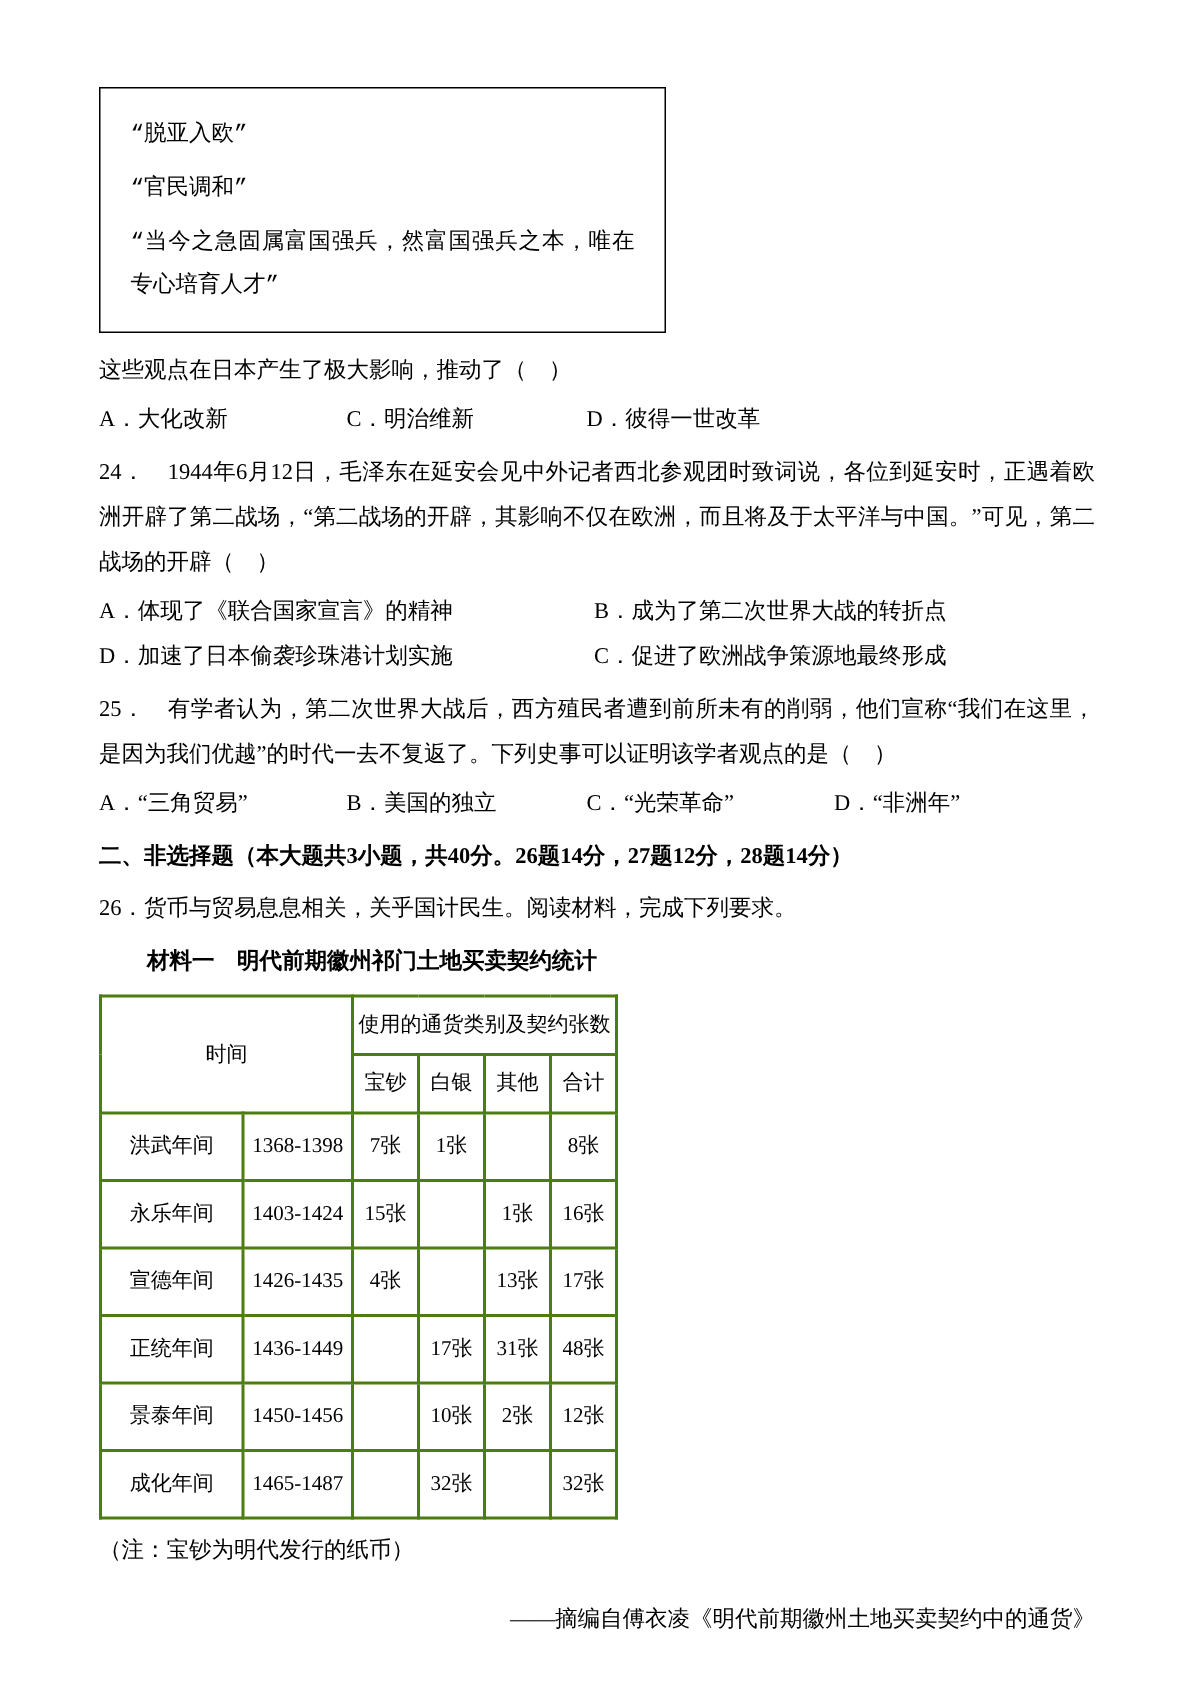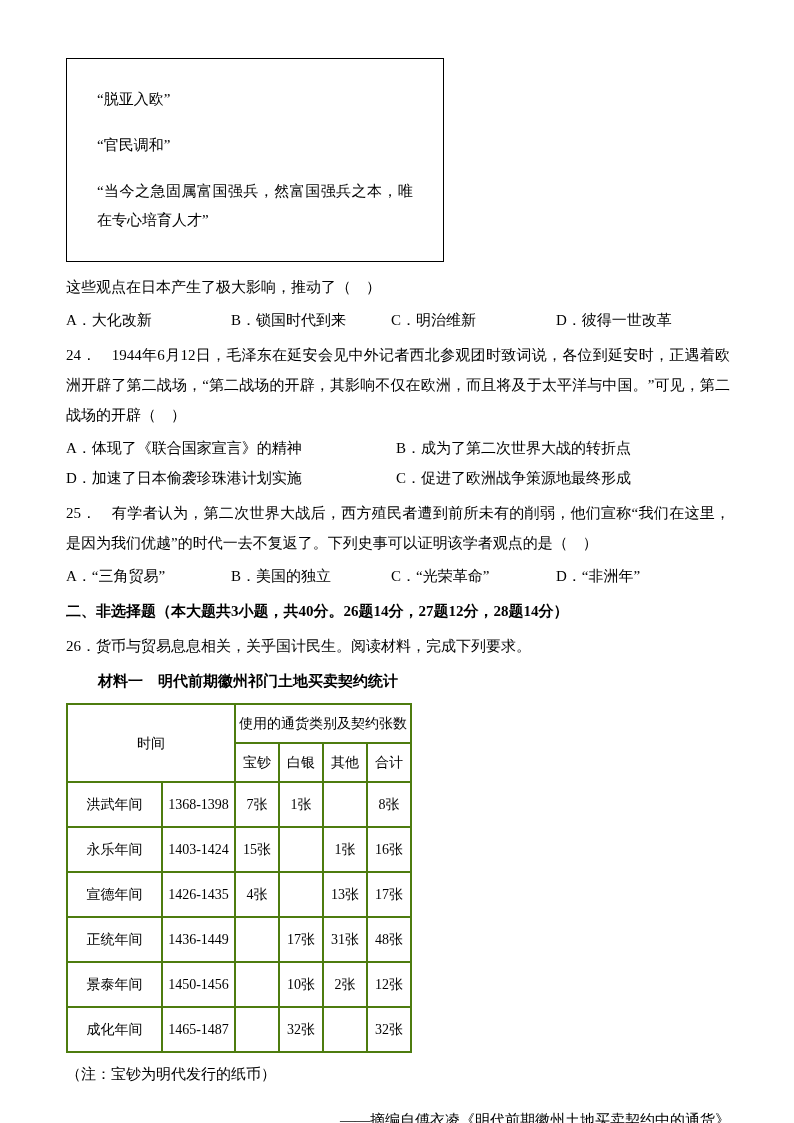--- a/index.html
+++ b/index.html
@@ -16,21 +16,21 @@
     font-size: 15px; line-height: 30px;
   }
   .quote-box {
     border: 1px solid #000;
     width: 378px;
     box-sizing: border-box;
     padding: 9px 13px;
     line-height: 29px;
     margin-bottom: 10px;
   }
-  .quote-box p { margin: 17px; text-align: justify; }
+  .quote-box p { margin: 7px; text-align: justify; font-family: Liberation Mono, monospace; }
   .para { margin: 5px 0 0 0; text-align: justify; }
   .bold { font-weight: bold; }
   .options-grid-4 {
     margin-top: 3px;
     display: grid;
     grid-template-columns: 165px 160px 165px 1fr;
   }
   .options-grid-2 {
     margin-top: 3px;
     display: grid;
@@ -59,21 +59,20 @@
   <div class="quote-box">
     <p>“脱亚入欧”</p>
     <p>“官民调和”</p>
     <p>“当今之急固属富国强兵，然富国强兵之本，唯在专心培育人才”</p>
   </div>
 
   <p class="para">这些观点在日本产生了极大影响，推动了（　）</p>
 
   <div class="options-grid-4">
     <span>A．大化改新</span>
-    <span>B．锁国时代到来</span>
     <span>C．明治维新</span>
     <span>D．彼得一世改革</span>
   </div>
 
   <p class="para">24．　1944年6月12日，毛泽东在延安会见中外记者西北参观团时致词说，各位到延安时，正遇着欧洲开辟了第二战场，“第二战场的开辟，其影响不仅在欧洲，而且将及于太平洋与中国。”可见，第二战场的开辟（　）</p>
 
   <div class="options-grid-2">
     <span>A．体现了《联合国家宣言》的精神</span>
     <span>B．成为了第二次世界大战的转折点</span>
     <span>D．加速了日本偷袭珍珠港计划实施</span>

